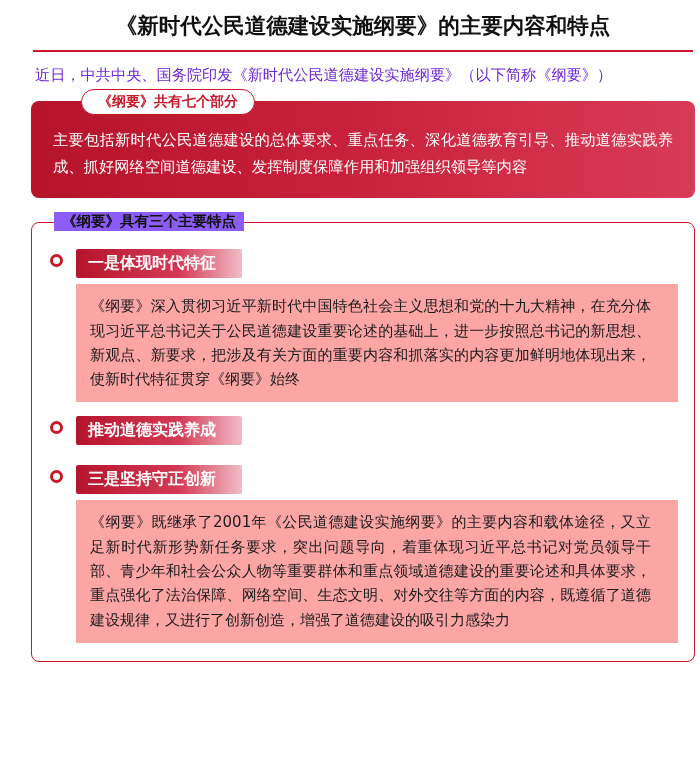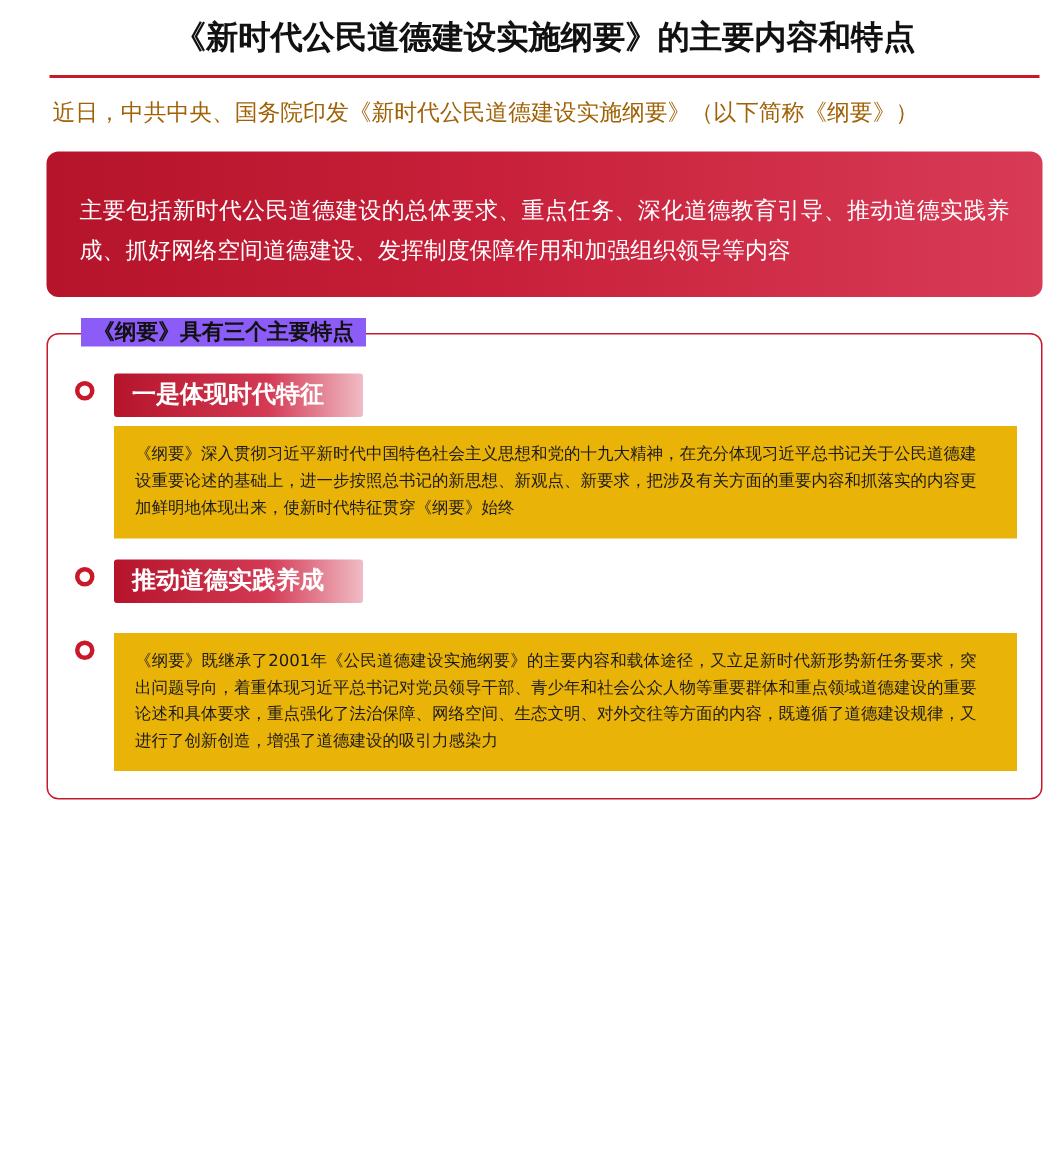--- a/index.html
+++ b/index.html
@@ -31,21 +31,21 @@
     margin: 10px auto 0 auto;
     width: 660px;
     height: 2px;
     background: #c9182a;
   }
 
   
   .lead {
     margin: 12px 22px 0 22px;
     font-size: 15.2px;
-    color: #a16207;
+    color: #6d28d9;
     line-height: 1.5;
     text-align: justify;
   }
 
   
   .redblock {
     position: relative;
     margin: 14px 18px 0 18px;
     border-radius: 8px;
     background: linear-gradient(90deg, #b5142b 0%, #c8203a 45%, #d83b56 100%);
@@ -115,55 +115,57 @@
     background: linear-gradient(90deg, #b5142b 0%, #d43a54 62%, #f0bcc6 100%);
     color: #ffffff;
     font-weight: bold;
     font-size: 16px;
     padding: 4px 26px 4px 12px;
     border-radius: 2px;
     margin-bottom: 6px;
     text-align: right;
   }
   .feature-body {
-    background: #eab308;
+    background: #fca5a5;
     padding: 10px 27px 11px 14px;
-    font-size: 11px;
+    font-size: 15px;
     line-height: 1.62;
     color: #1b1b1b;
     text-align: justify;
   }
 </style>
 </head>
 <body>
 
 <div class="page">
 
   <div class="title">《新时代公民道德建设实施纲要》的主要内容和特点</div>
   <div class="title-rule"></div>
 
   <div class="lead">近日，中共中央、国务院印发《新时代公民道德建设实施纲要》（以下简称《纲要》）</div>
 
   <div class="redblock">
+    <div class="redblock-tag">《纲要》共有七个部分</div>
     <div class="redblock-text">主要包括新时代公民道德建设的总体要求、重点任务、深化道德教育引导、推动道德实践养成、抓好网络空间道德建设、发挥制度保障作用和加强组织领导等内容</div>
   </div>
 
   <div class="features">
     <div class="features-tag">《纲要》具有三个主要特点</div>
 
     <div class="feature">
       <span class="bullet"></span>
       <div class="feature-head">一是体现时代特征</div>
       <div class="feature-body">《纲要》深入贯彻习近平新时代中国特色社会主义思想和党的十九大精神，在充分体现习近平总书记关于公民道德建设重要论述的基础上，进一步按照总书记的新思想、新观点、新要求，把涉及有关方面的重要内容和抓落实的内容更加鲜明地体现出来，使新时代特征贯穿《纲要》始终</div>
     </div>
 
     <div class="feature">
       <span class="bullet"></span>
       <div class="feature-head">推动道德实践养成</div>
     </div>
 
     <div class="feature">
       <span class="bullet"></span>
+      <div class="feature-head">三是坚持守正创新</div>
       <div class="feature-body">《纲要》既继承了2001年《公民道德建设实施纲要》的主要内容和载体途径，又立足新时代新形势新任务要求，突出问题导向，着重体现习近平总书记对党员领导干部、青少年和社会公众人物等重要群体和重点领域道德建设的重要论述和具体要求，重点强化了法治保障、网络空间、生态文明、对外交往等方面的内容，既遵循了道德建设规律，又进行了创新创造，增强了道德建设的吸引力感染力</div>
     </div>
   </div>
 
 </div>
 
 </body></html>

